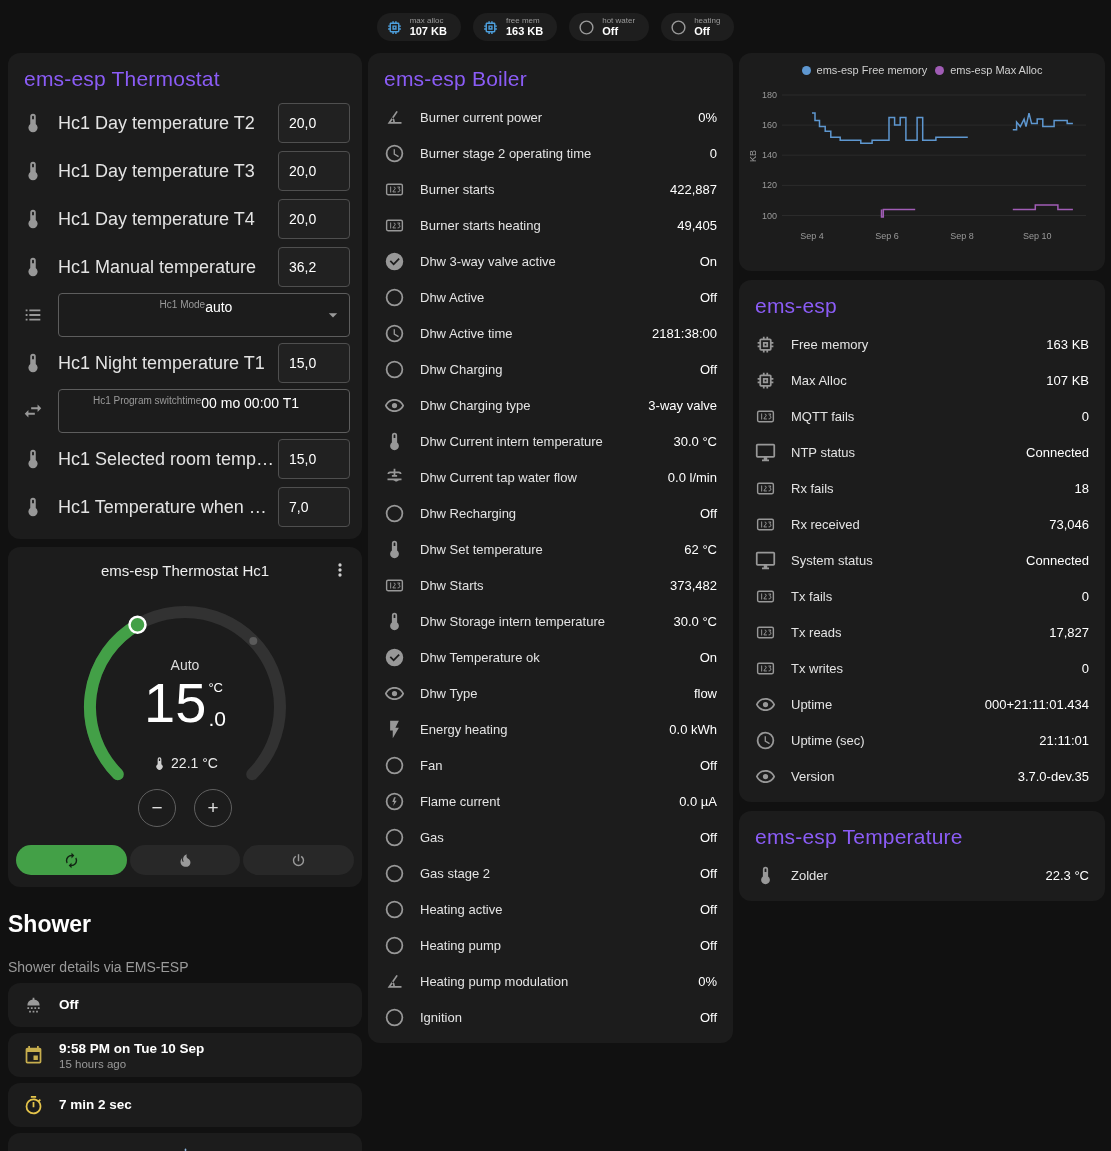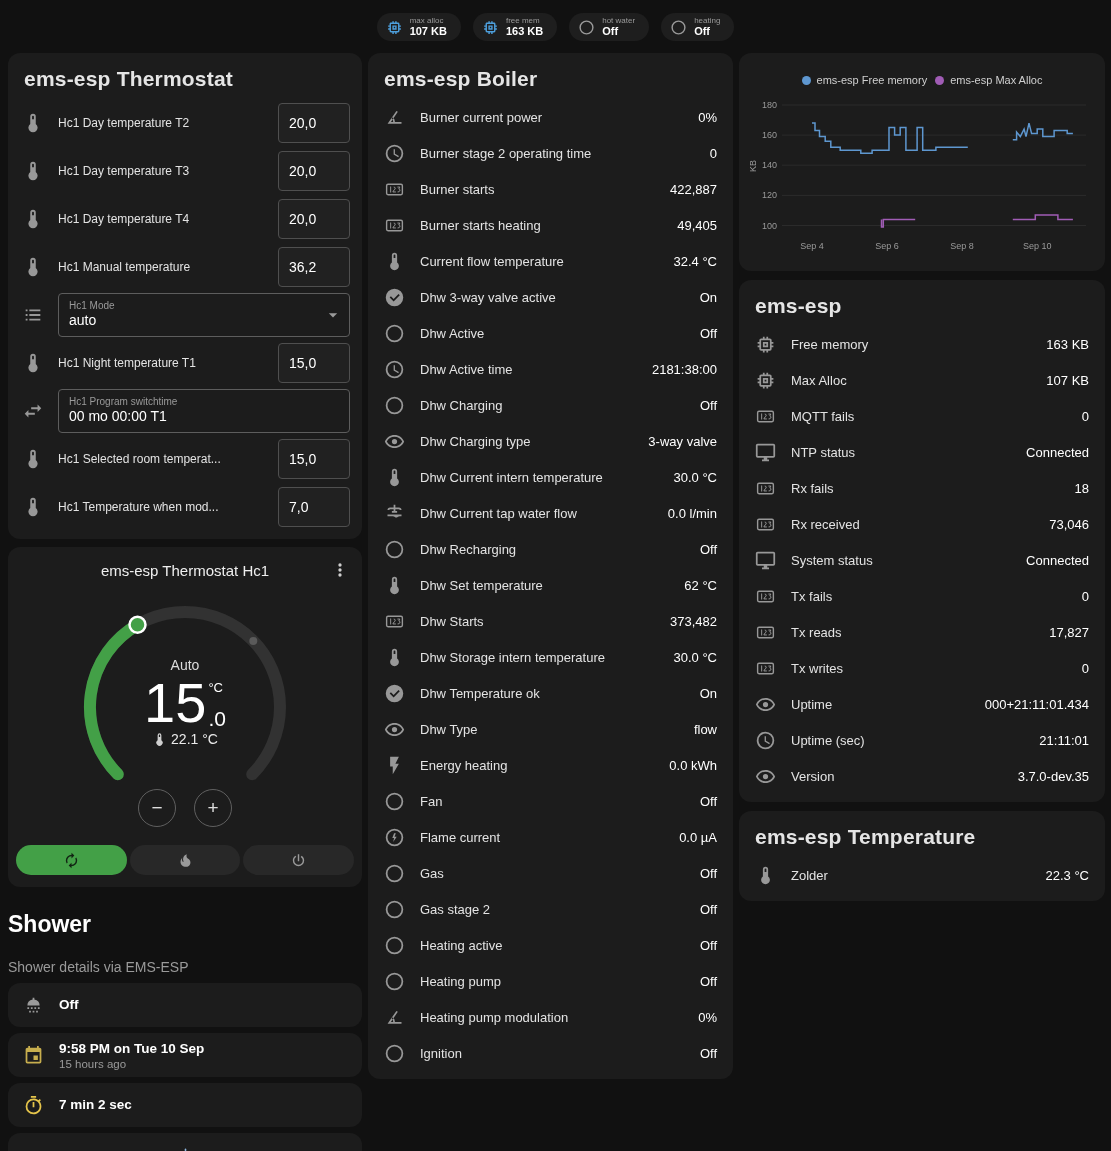--- a/index.html
+++ b/index.html
@@ -20,30 +20,30 @@
   .b-label{font-size:8px;color:#9a9a9a;line-height:1.15;white-space:nowrap}
   .b-value{font-size:11px;font-weight:bold;color:#fff;line-height:1.2;white-space:nowrap}
 
   
   .columns{display:flex;gap:6px;padding:5px 8px 0 8px;align-items:flex-start}
   .col{flex:none;display:flex;flex-direction:column}
   .col-left{width:354px}
   .col-mid{width:365px}
   .col-right{width:366px;gap:9px}
   .card{background:#1c1c1c;border-radius:12px;box-sizing:border-box}
-  .card-title{font-size:21px;font-weight:700;color:#e5e5e5;margin:0;padding:14px 16px 8px;letter-spacing:.2px}
+  .card-title{font-size:21px;font-weight:400;color:#8b5cf6;margin:0;padding:14px 16px 8px;letter-spacing:.2px}
 
   
   .t-row{display:flex;align-items:center;height:48px;padding:0 12px 0 14px;box-sizing:border-box}
   .t-icon{width:22px;height:22px;color:#989898;flex:none}
-  .t-label{font-size:12px;color:#e3e3e3;margin-left:14px;flex:1;white-space:nowrap;overflow:hidden;text-overflow:ellipsis}
+  .t-label{font-size:18px;color:#e3e3e3;margin-left:14px;flex:1;white-space:nowrap;overflow:hidden;text-overflow:ellipsis}
   .num-box{width:72px;height:40px;margin-left:auto;border:1px solid #4f4f4f;border-radius:4px;background:#212121;
            display:flex;align-items:center;padding-left:10px;box-sizing:border-box;font-size:14px;color:#fff;cursor:text;flex:none}
   .full-box{flex:1;margin-left:14px;border:1px solid #5d5d5d;border-radius:4px;height:44px;box-sizing:border-box;
-            padding:5px 26px 5px 10px;position:relative;display:flex;flex-direction:column;justify-content:center;cursor:pointer}
+            padding:5px 26px 5px 10px;position:relative;display:flex;flex-direction:row;justify-content:center;cursor:pointer}
   .float-label{font-size:10px;color:#9a9a9a;line-height:1.2}
   .full-value{font-size:14px;color:#fff;line-height:1.25}
   .chev{position:absolute;right:6px;top:50%;transform:translateY(-50%);width:20px;height:20px;color:#9a9a9a}
 
   
   .hc1-card{margin-top:8px;padding-bottom:4px}
   .hc1-head{position:relative;display:flex;justify-content:center;padding:15px 16px 0}
   .hc1-head h3{margin:0;font-size:15px;font-weight:500;color:#efefef}
   .more{position:absolute;right:12px;top:13px;width:20px;height:20px;color:#cfcfcf;cursor:pointer}
   .dial{position:relative;width:260px;height:252px;margin:4px auto 0}
@@ -52,21 +52,21 @@
   .active{fill:none;stroke:#43a047;stroke-width:12;stroke-linecap:round}
   .handle{fill:#43a047;stroke:#fff;stroke-width:2.5;cursor:grab}
   .marker{fill:#5a5a5a}
   .dial-center{position:absolute;top:0;left:0;right:0;text-align:center;pointer-events:none}
   .dial-mode{margin-top:74px;font-size:14px;color:#dcdcdc}
   .dial-temp{display:flex;justify-content:center;align-items:center;line-height:1;margin-top:2px}
   .t-main{font-size:56px;font-weight:400;color:#fff}
   .t-side{display:flex;flex-direction:column;align-items:flex-start;margin-top:3px;margin-left:2px}
   .t-unit{font-size:13px;color:#fff}
   .t-dec{font-size:21px;color:#fff;margin-top:14px}
-  .dial-current{margin-top:0;font-size:14px;color:#eaeaea;display:flex;justify-content:center;align-items:center;gap:4px}
+  .dial-current{margin-top:24px;font-size:14px;color:#eaeaea;display:flex;justify-content:center;align-items:center;gap:4px}
   .small-therm{width:15px;height:15px;color:#cfcfcf}
   .dial-btns{position:absolute;left:0;right:0;bottom:8px;display:flex;justify-content:center;gap:18px}
   .round-btn{width:38px;height:38px;border-radius:50%;border:1px solid #606060;background:transparent;color:#ddd;
              font-size:19px;display:flex;align-items:center;justify-content:center;cursor:pointer;font-family:inherit;padding:0}
   .mode-row{display:flex;gap:3px;padding:10px 8px 8px}
   .mode-btn{flex:1;height:30px;border:none;border-radius:15px;background:#282828;color:#9a9a9a;
             display:flex;align-items:center;justify-content:center;cursor:pointer}
   .mode-btn .icon{width:17px;height:17px}
   .mode-btn.kind-selected{background:#43a047;color:#122413}
 
@@ -83,21 +83,21 @@
 
   
   .e-row{display:flex;align-items:center;height:36px;padding:0 16px;gap:15px;cursor:pointer}
   .e-icon{width:21px;height:21px;color:#989898;flex:none}
   .e-label{flex:1;font-size:13px;color:#e3e3e3;white-space:nowrap;overflow:hidden;text-overflow:ellipsis}
   .e-value{font-size:13px;color:#fff;white-space:nowrap}
   .rows{padding-bottom:8px}
 
   
   .chart-card{height:218px;padding:10px 8px 4px}
-  .legend{display:flex;justify-content:center;gap:8px;margin:11px 0 4px}
+  .legend{display:flex;justify-content:center;gap:8px;margin:1px 0 4px}
   .legend-item{display:flex;align-items:center;font-size:11px;color:#cfcfcf;cursor:pointer}
   .dot{width:9px;height:9px;border-radius:50%;display:inline-block;margin-right:6px}
   #chart-svg{width:348px;height:164px;display:block;margin:0 auto}
   .tick{font-size:9px;fill:#9a9a9a}
 </style>
 </head>
 <body>
 
 <div class="page">
 
@@ -437,29 +437,20 @@
               <span class="e-icon icon">
                 <svg viewBox="0 0 24 24">
                   <rect x="3" y="6" width="18" height="12" rx="1.6" fill="none" stroke="currentColor" stroke-width="1.6"></rect>
                   <path d="M7.6 9v6 M11.6 9.2c1.7 0 1.7 2.3 0 3.3l-1.5 2.3h3 M15.8 9.2h2.3l-1.2 2.2c1.9 0 2.1 3.6-.9 3.4" fill="none" stroke="currentColor" stroke-width="1.1" stroke-linecap="round"></path>
                 </svg>
               </span>
               <span class="e-label">Burner starts heating</span>
               <span class="e-value">49,405</span>
             </div>
 
-            <div class="e-row">
-              <span class="e-icon icon">
-                <svg viewBox="0 0 24 24">
-                  <path fill="currentColor" d="M15,13V5A3,3 0 0,0 12,2A3,3 0 0,0 9,5V13A5,5 0 1,0 15,13M12,4A1,1 0 0,1 13,5V8H11V5A1,1 0 0,1 12,4Z"></path>
-                </svg>
-              </span>
-              <span class="e-label">Current flow temperature</span>
-              <span class="e-value">32.4 °C</span>
-            </div>
 
             <div class="e-row">
               <span class="e-icon icon">
                 <svg viewBox="0 0 24 24">
                   <path fill="currentColor" d="M12,2A10,10 0 0,1 22,12A10,10 0 0,1 12,22A10,10 0 0,1 2,12A10,10 0 0,1 12,2M11,16.5L18,9.5L16.59,8.09L11,13.67L7.91,10.59L6.5,12L11,16.5Z"></path>
                 </svg>
               </span>
               <span class="e-label">Dhw 3-way valve active</span>
               <span class="e-value">On</span>
             </div>

